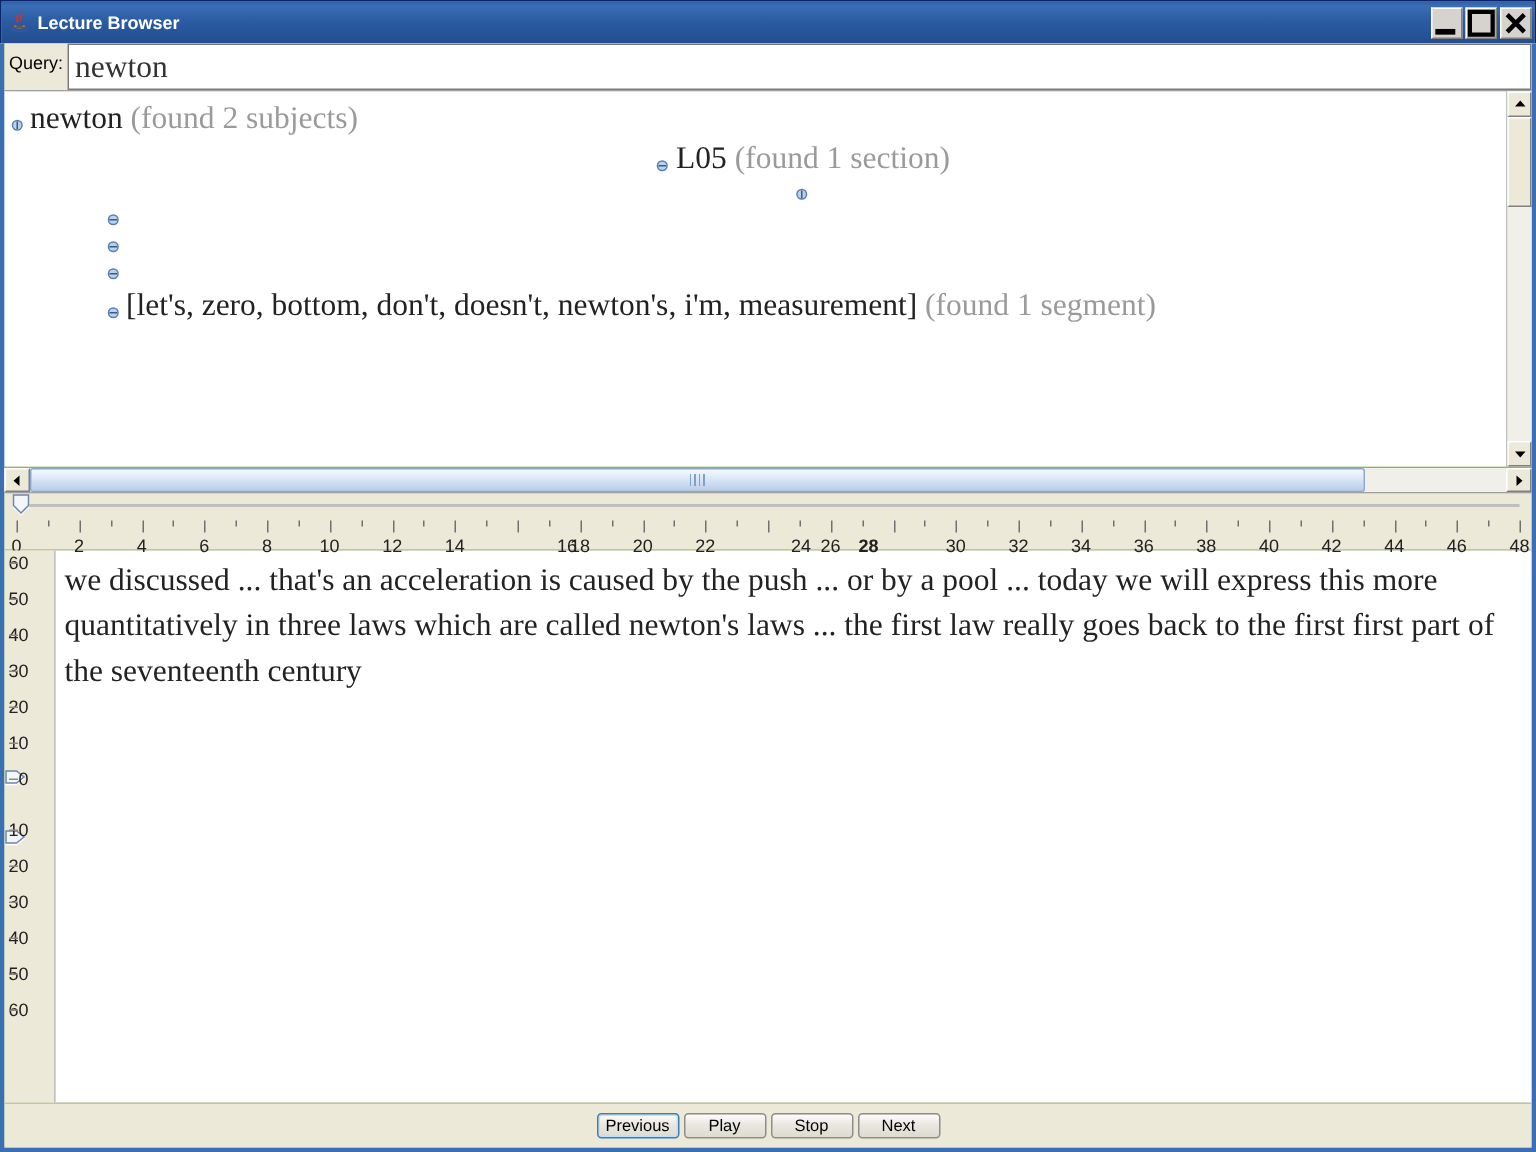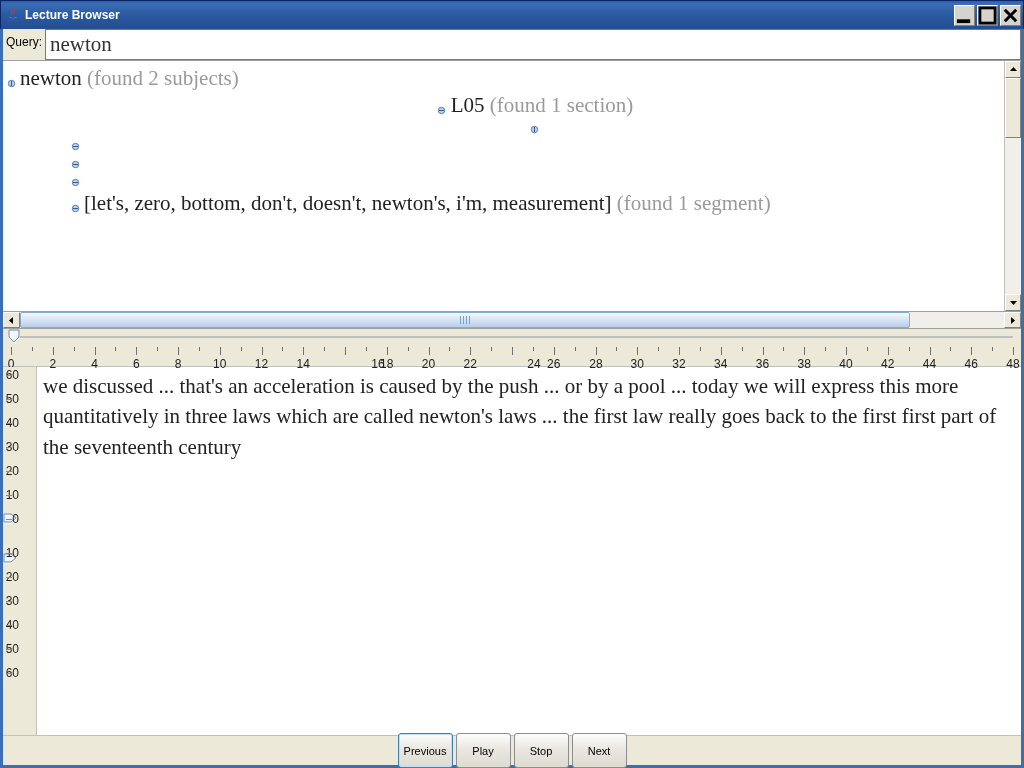--- a/index.html
+++ b/index.html
@@ -92,21 +92,21 @@
     padding:4px 6px; color:#222; line-height:1.45; overflow:hidden;
   }
   .left-gutter .scale-label { position:absolute; right:17px; font-size:12px; color:#222; transform:translateY(-50%); }
   .left-gutter .vslider { position:absolute; left:0px; width:17px;}
   .left-gutter .vslider .vknob{position:absolute;left:0px;width:14px;height:10px;}
   .left-gutter .vtick{position:absolute; left:3px; width:6px; height:1px; background:#888;}
 
   
   .button-bar { height:30px; background:#ece9d8; border-top:1px solid #c0c0c0; display:flex; align-items:center; justify-content:center; gap:3px;}
   .button-bar button {
-    width:55px; height:35px; font:11px Tahoma,sans-serif;
+    width:55px; height:17px; font:11px Tahoma,sans-serif;
     background:linear-gradient(to bottom,#fdfdfd,#e9e7e0 45%,#dedbd1);
     border:1px solid #8d8d8d; border-radius:3px; cursor:default;
   }
   .button-bar button.primary{ border:1px solid #3c7fb1; box-shadow:inset 0 0 0 1px #bde0ff;}
 
   .knob-svg{filter:drop-shadow(0 1px 0 #fff);}
 </style>
 </head>
 <body>
 
@@ -272,21 +272,21 @@
         <div class="tick minor" style="left: 488.125px;"></div>
         <div class="ticklabel" style="left: 467.25px;">22</div>
         <div class="tick major" style="left: 509px;"></div>
         <div class="tick minor" style="left: 529.875px;"></div>
         <div class="ticklabel" style="left: 503px; margin-left: 28px;">24</div>
         <div class="tick major" style="left: 550.75px;"></div>
         <div class="tick minor" style="left: 571.625px;"></div>
         <div class="ticklabel" style="left: 550.75px;">26</div>
         <div class="tick major" style="left: 592.5px;"></div>
         <div class="tick minor" style="left: 613.375px;"></div>
-        <div class="ticklabel" style="left: 593px;">28</div>
+        <div class="ticklabel" style="left: 576px; font-weight: bold;">28</div>
         <div class="tick major" style="left: 634.25px;"></div>
         <div class="tick minor" style="left: 655.125px;"></div>
         <div class="ticklabel" style="left: 634.25px;">30</div>
         <div class="tick major" style="left: 676px;"></div>
         <div class="tick minor" style="left: 696.875px;"></div>
         <div class="ticklabel" style="left: 676px;">32</div>
         <div class="tick major" style="left: 717.75px;"></div>
         <div class="tick minor" style="left: 738.625px;"></div>
         <div class="ticklabel" style="left: 717.75px;">34</div>
         <div class="tick major" style="left: 759.5px;"></div>

